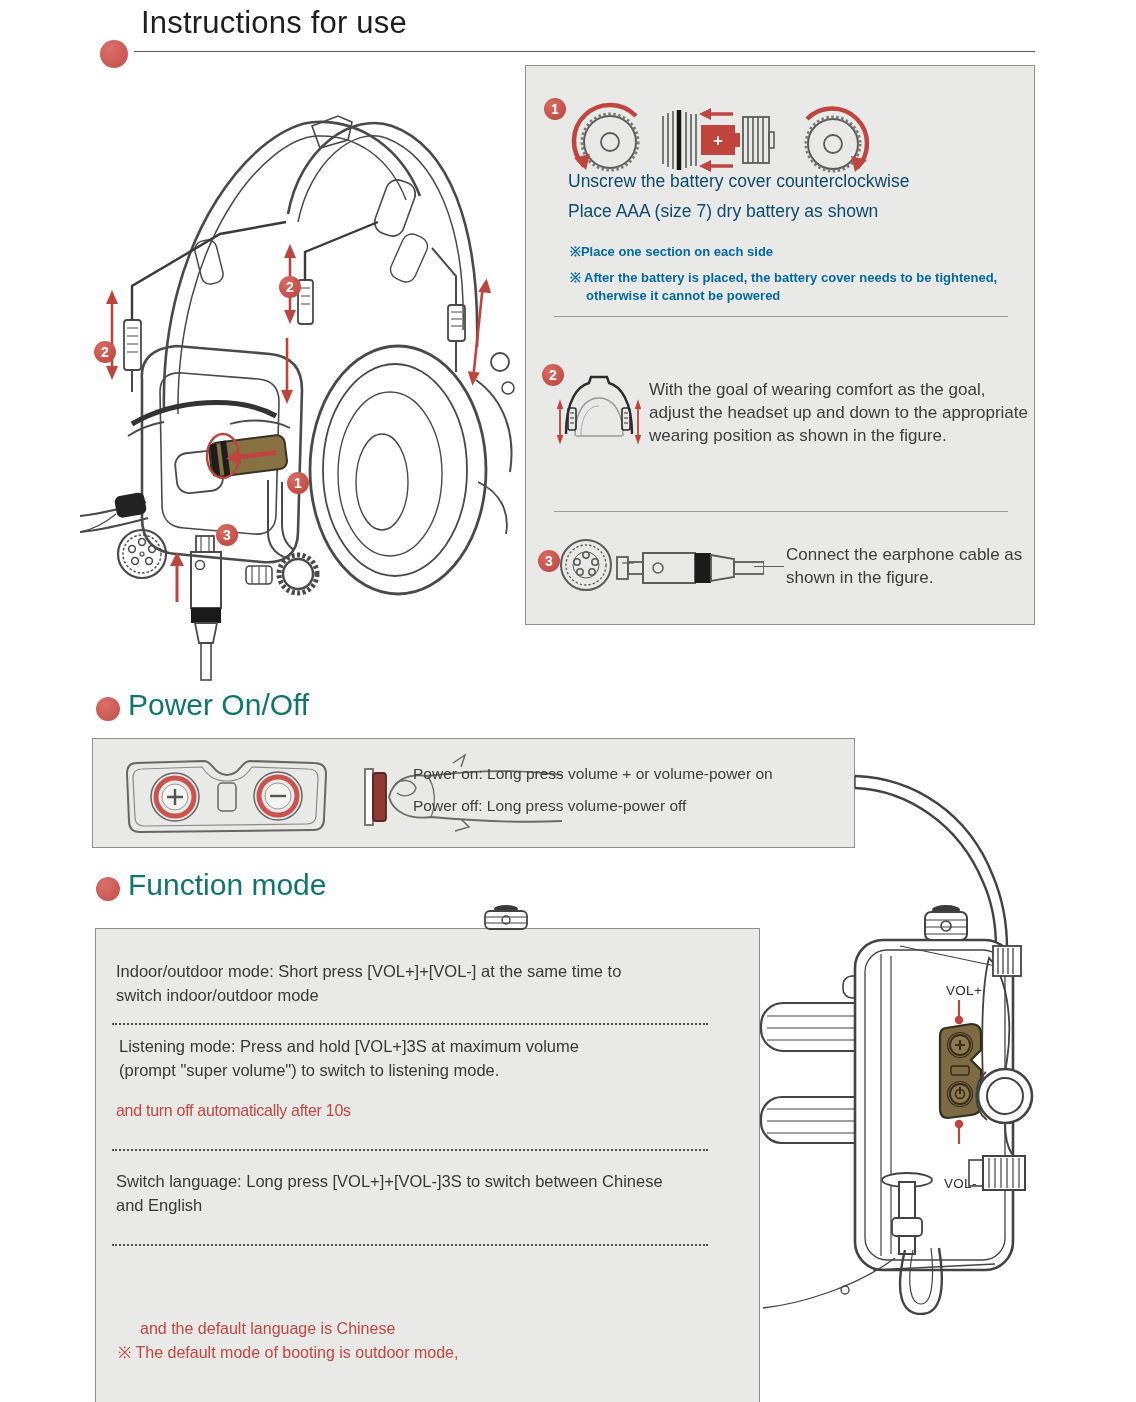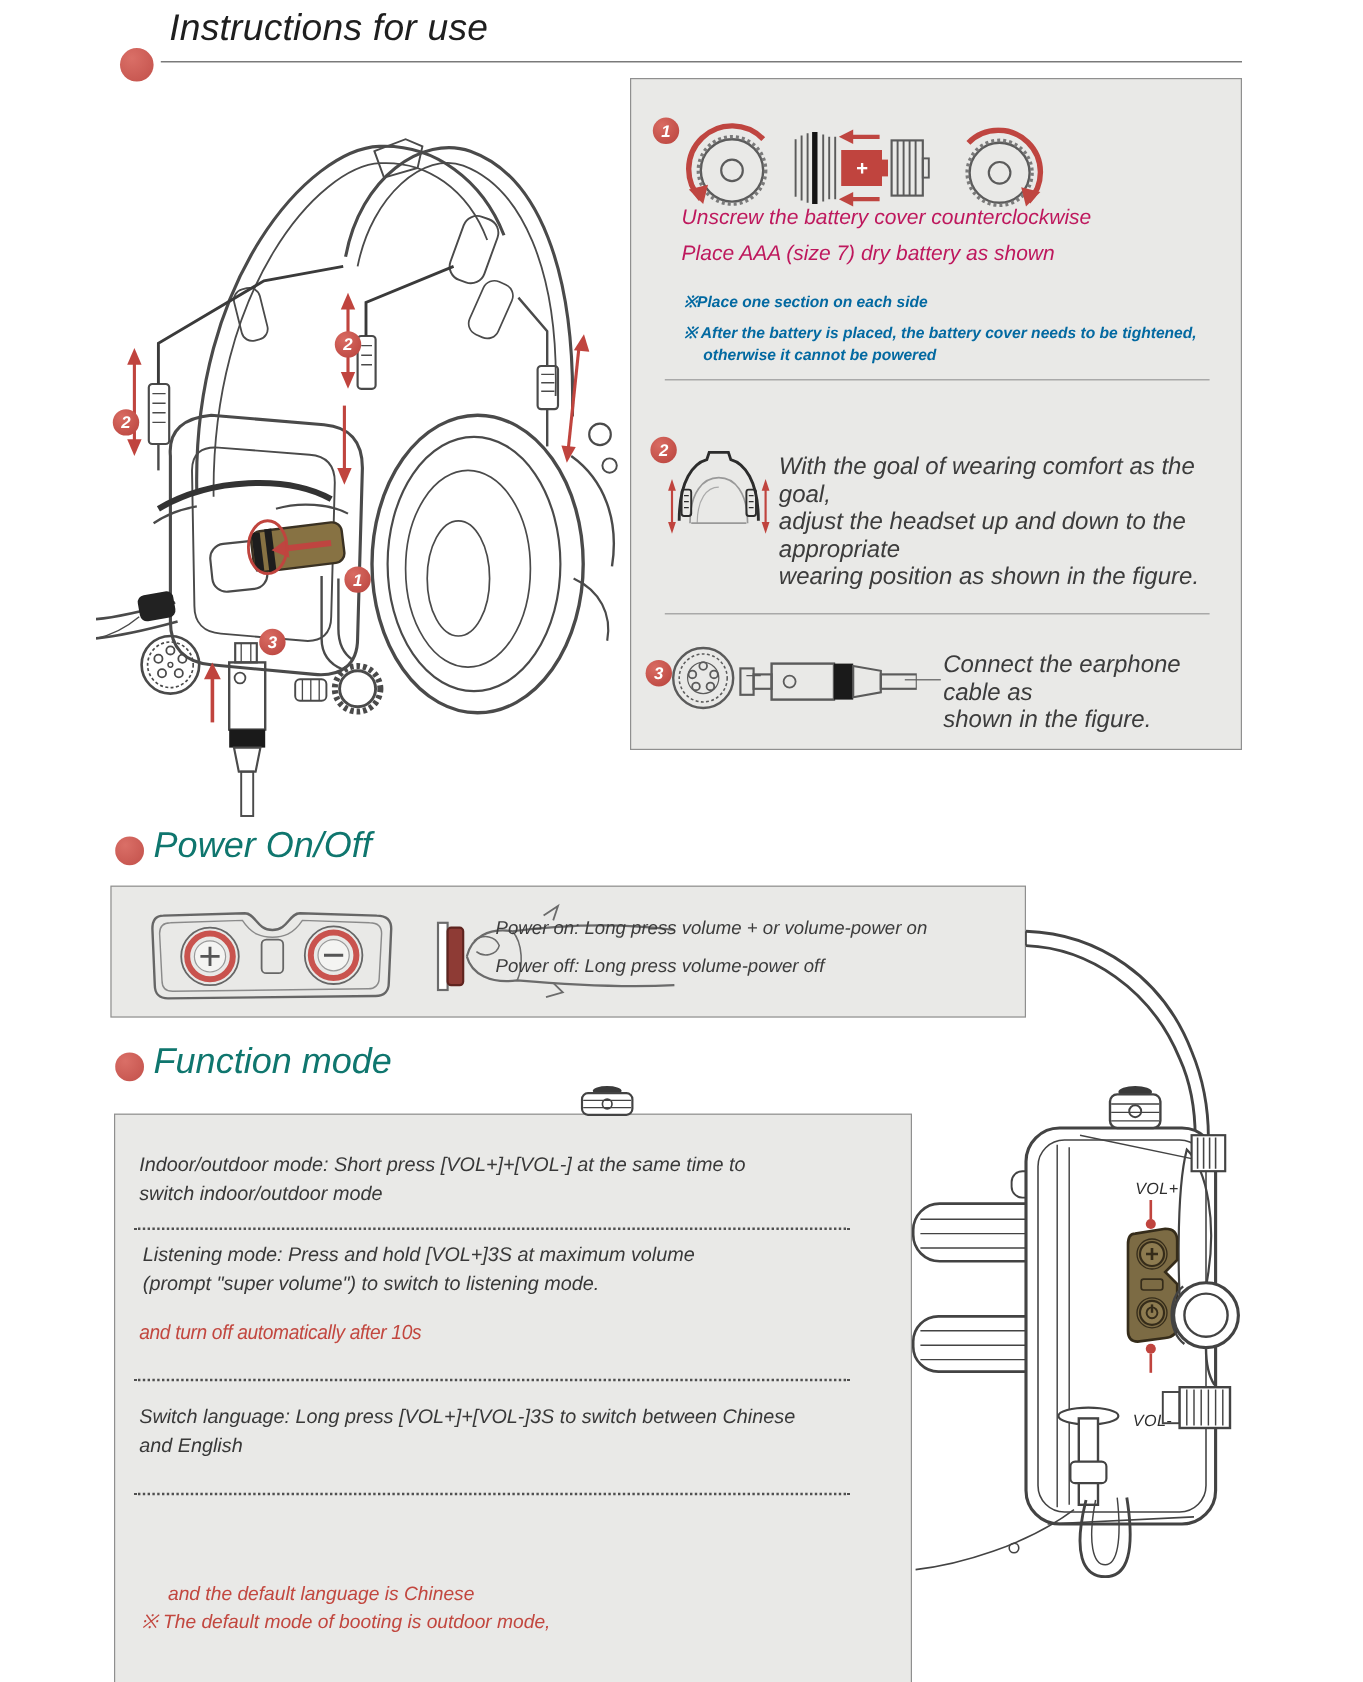--- a/index.html
+++ b/index.html
@@ -1,29 +1,29 @@
 <!DOCTYPE html>
 <html><head>
 <meta charset="utf-8">
 <style>
   * { margin:0; padding:0; box-sizing:border-box; }
   body { background:#fff; }
   .page { position:relative; width:1136px; height:1402px; background:#ffffff; overflow:hidden;
-          font-family:"Liberation Sans", sans-serif; color:#3a3a3a;font-style:italic; }
+          font-family:"Liberation Sans", sans-serif; color:#3a3a3a; }
   .abs { position:absolute; }
   .panel { background:#e9e9e7; border:1px solid #8f8f8f; }
   .h1 { font-size:31px; color:#1e1e1e; letter-spacing:0.2px; }
   .h2 { font-size:30px; color:#0f766e; }
   .dot { border-radius:50%; background:radial-gradient(circle at 35% 30%, #da6f67, #c2504a); }
   .rule { background:#5a5a5a; height:1px; }
   .badge { width:22px; height:22px; border-radius:50%;
            background:radial-gradient(circle at 35% 30%, #d96b62, #b8423c);
            color:#fff; font-weight:bold; font-size:14px; line-height:22px; text-align:center; }
-  .step-text { font-size:17.5px; line-height:30px; color:#be185d; }
-  .small-text { font-size:20px; line-height:23px; color:#3c3c3c; }
+  .step-text { font-size:17.5px; line-height:30px; color:#0c4a6e; }
+  .small-text { font-size:17px; line-height:23px; color:#3c3c3c; }
   .note-red { font-size:13px; font-weight:bold; color:#0369a1; line-height:18px; }
   .fn-text { font-size:16.5px; line-height:24px; color:#383838; }
   .fn-red { font-size:17px; color:#c2473f; letter-spacing:-0.3px; transform:scaleX(0.94); transform-origin:left; }
   .fn-red-note { font-size:16px; color:#c2473f; line-height:24px; }
   .pw-text { font-size:15.5px; color:#3c3c3c; }
   .dotsep { border-top:2px dotted #4f4f4f; height:0; }
   .vol-label { font-size:13.5px; color:#2e2e2e; letter-spacing:0.3px; }
   svg { display:block; }
 </style>
 </head>

